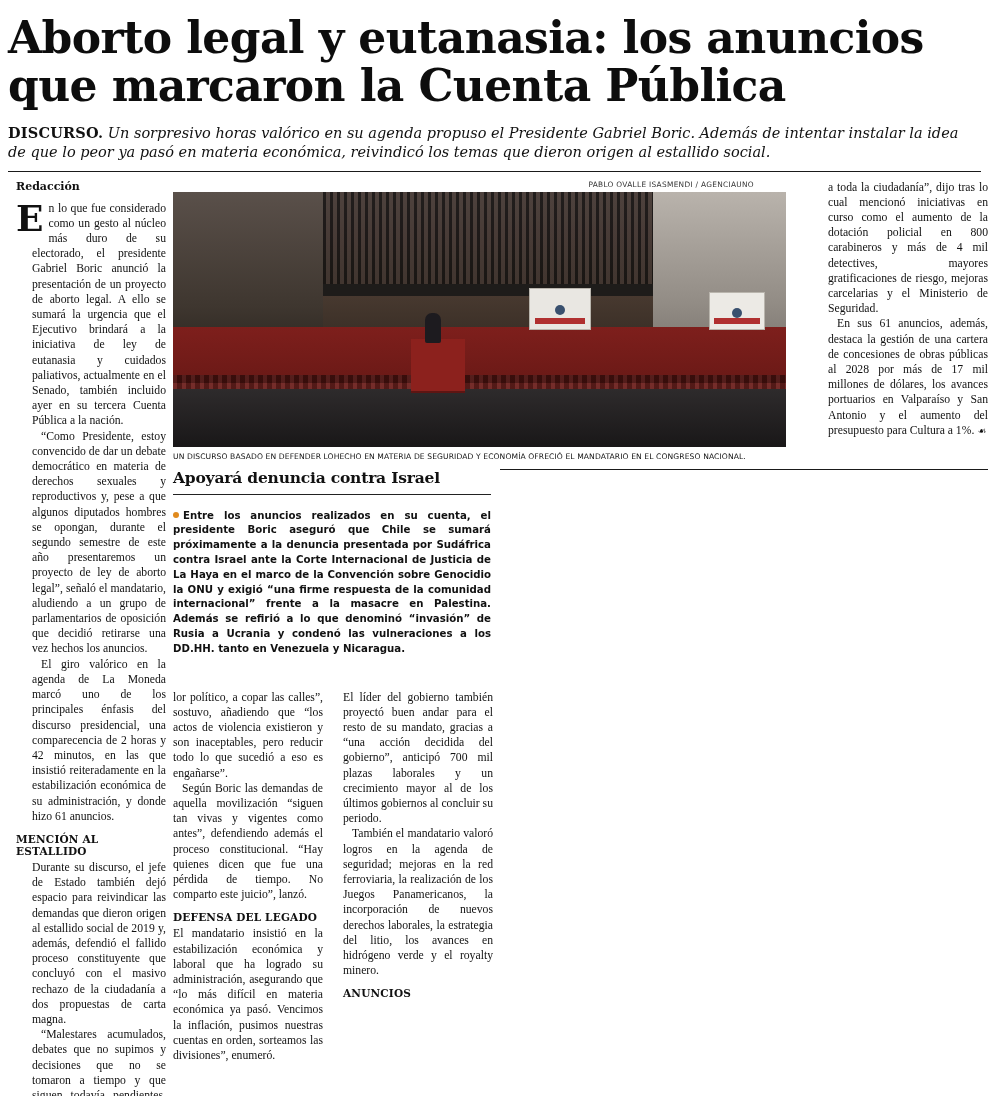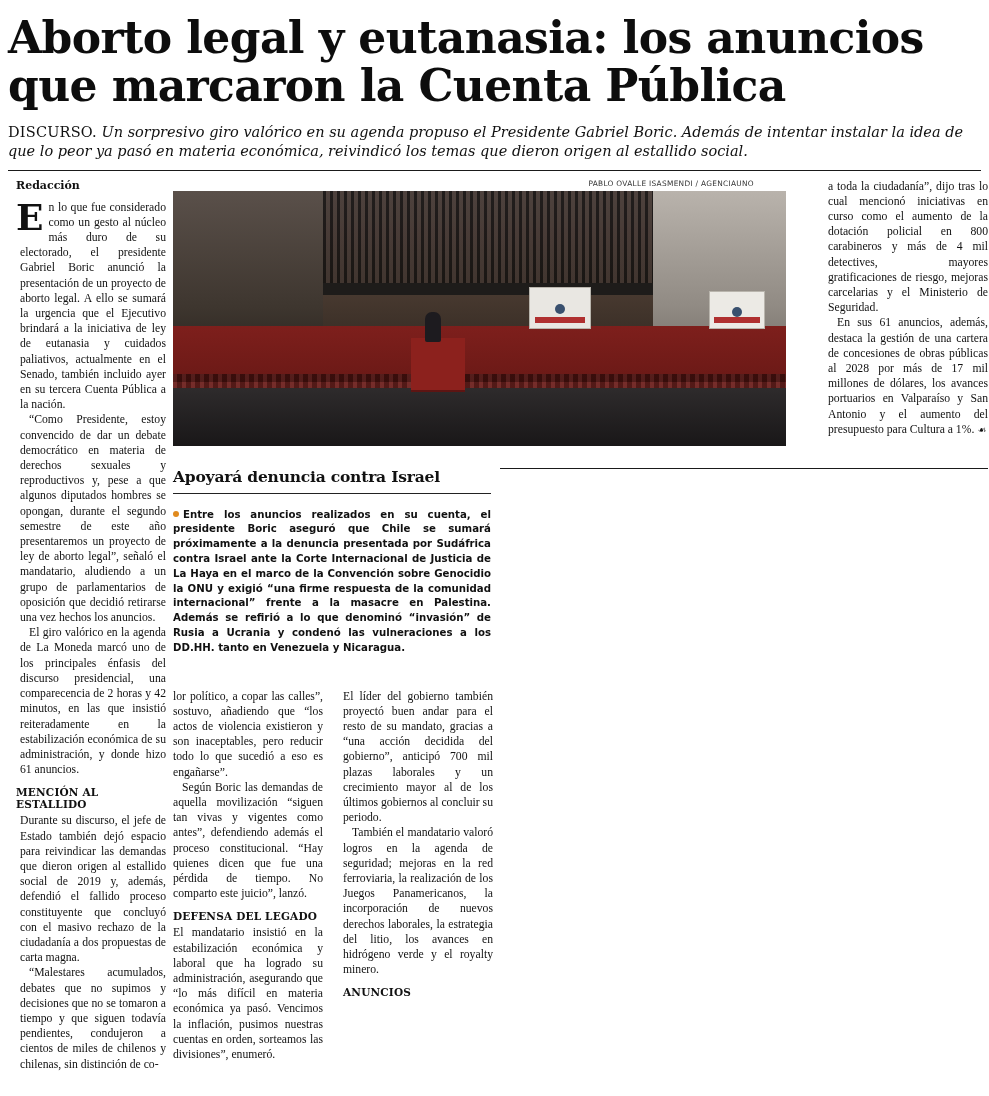--- a/index.html
+++ b/index.html
@@ -34,21 +34,21 @@
   .subhead {
     margin: 14px 12px 8px 8px;
     font-family: "DejaVu Serif", serif;
     font-size: 14.5px;
     line-height: 1.33;
     font-style: italic;
     color: #111;
   }
   .subhead .lead-label {
     font-style: normal;
-    font-weight: normal;
+    font-weight: bold;
     letter-spacing: 0.2px;
     text-align: right;
   }
   .rule {
     border: 0;
     border-top: 1px solid #1a1a1a;
     margin: 6px 8px 0 8px;
   }
   
   .grid {
@@ -63,21 +63,21 @@
     top: 0;
     width: 150px;
   }
   .redaccion {
     font-family: "DejaVu Serif", serif;
     font-weight: bold;
     font-size: 11px;
     margin-bottom: 8px;
   }
   .body-text p {
-    margin: 0 0 0 4px;
+    margin: 0 0 0 16px;
     font-size: 11.7px;
     line-height: 1.30;
     text-align: justify;
     text-indent: 9px;
     hyphens: auto;
   }
   .body-text p.first {
     text-indent: 0;
   }
   .dropcap-para {
@@ -275,21 +275,21 @@
   .lower p.first { text-indent: 0; }
 </style>
 </head>
 <body>
 
 <div class="page">
 
   <h1 class="headline">Aborto legal y eutanasia: los anuncios que marcaron la Cuenta Pública</h1>
 
   <div class="subhead">
-    <span class="lead-label">DISCURSO.</span><span> Un sorpresivo giro valórico en su agenda propuso el Presidente Gabriel Boric. Además de intentar instalar la idea de que lo peor ya pasó en materia económica, reivindicó los temas que dieron origen al estallido social.</span>
+    <span class="lead-label">DISCURSO.</span><span> Un sorpresivo horas valórico en su agenda propuso el Presidente Gabriel Boric. Además de intentar instalar la idea de que lo peor ya pasó en materia económica, reivindicó los temas que dieron origen al estallido social.</span>
   </div>
 
   <hr class="rule">
 
   <div class="grid">
 
     <div class="col-left">
       <div class="redaccion">Redacción</div>
       <div class="body-text">
         <div class="dropcap-para">
@@ -320,20 +320,21 @@
         <div class="ph-figure"></div>
         <div class="ph-screen">
             <span class="dotb"></span>
             <span class="barr"></span>
           </div>
         <div class="ph-screen2">
             <span class="dotb"></span>
             <span class="barr"></span>
           </div>
       </div>
+      <div class="photo-caption">UN DISCURSO BASADO EN DEFENDER LOHECHO EN MATERIA DE SEGURIDAD Y ECONOMÍA OFRECIÓ EL MANDATARIO EN EL CONGRESO NACIONAL.</div>
     </div>
 
     <div class="col-right">
       <p class="first">a toda la ciudadanía”, dijo tras lo cual mencionó iniciativas en curso como el aumento de la dotación policial en 800 carabineros y más de 4 mil detectives, mayores gratificaciones de riesgo, mejoras carcelarias y el Ministerio de Seguridad.</p>
       <p><span>En sus 61 anuncios, además, destaca la gestión de una cartera de concesiones de obras públicas al 2028 por más de 17 mil millones de dólares, los avances portuarios en Valparaíso y San Antonio y el aumento del presupuesto para Cultura a 1%.</span> <span class="endmark">☙</span></p>
     </div>
 
     <div class="divider-h"></div>
 
     <div class="israel-box">

